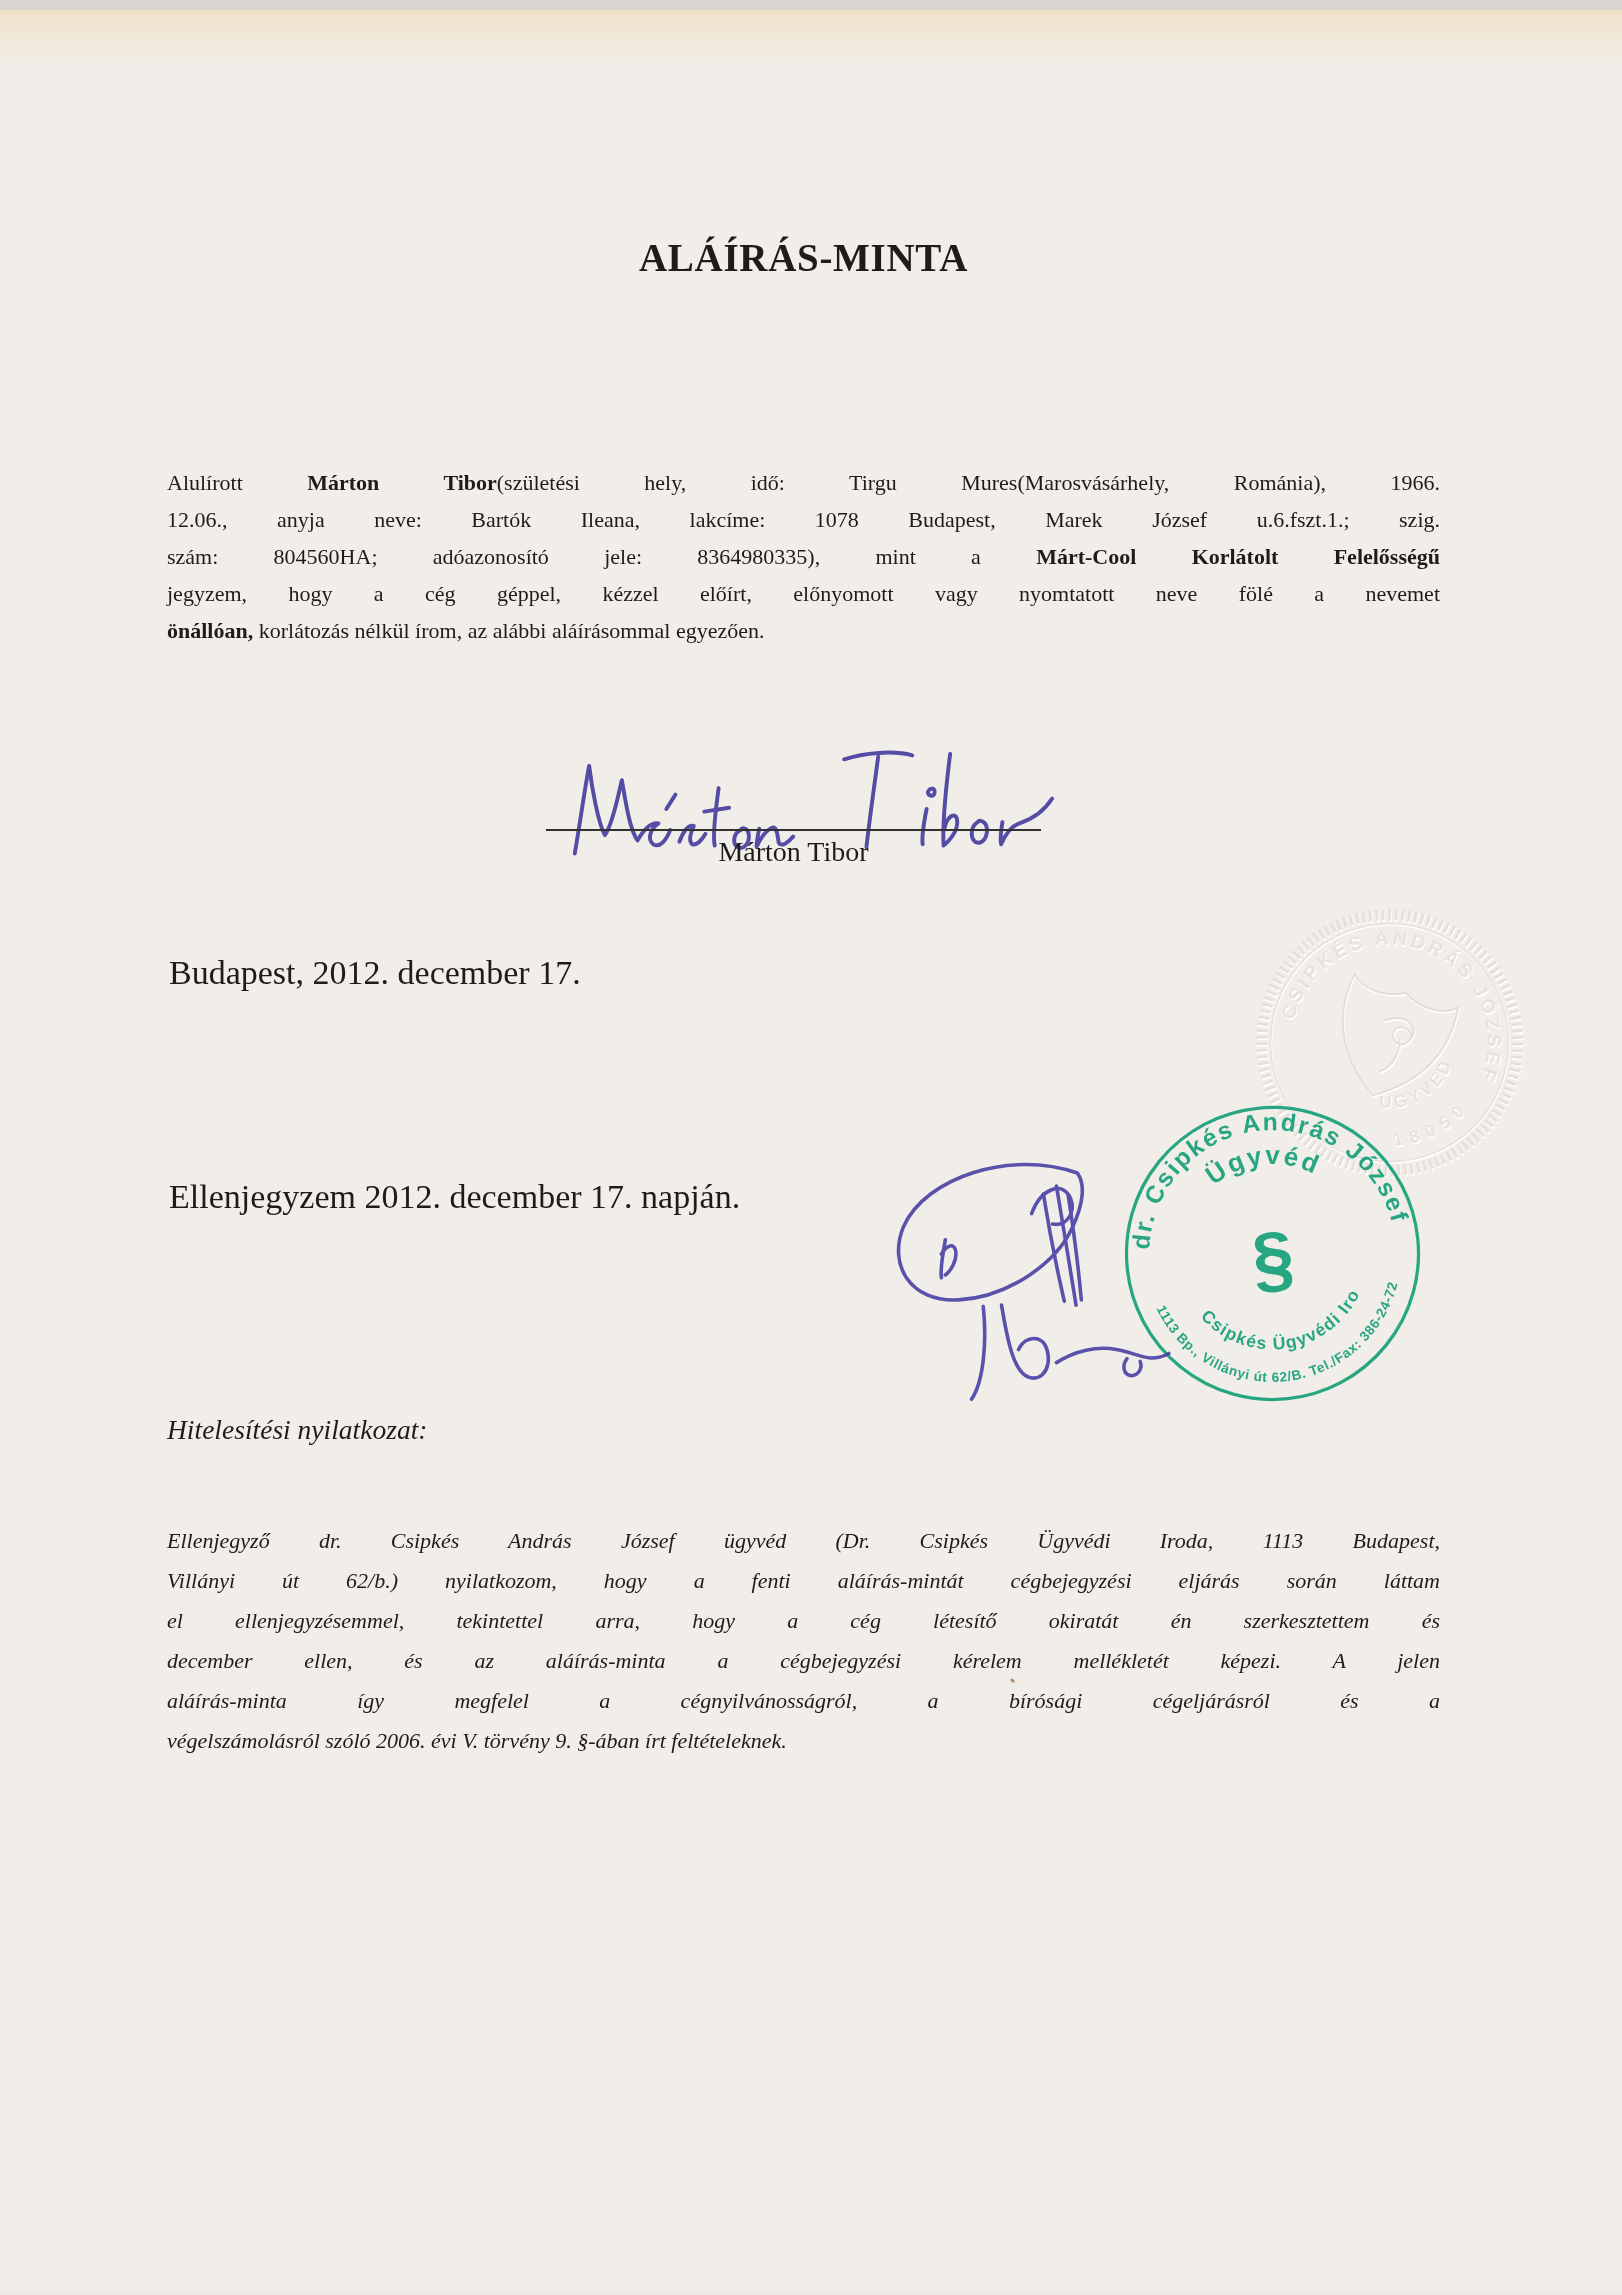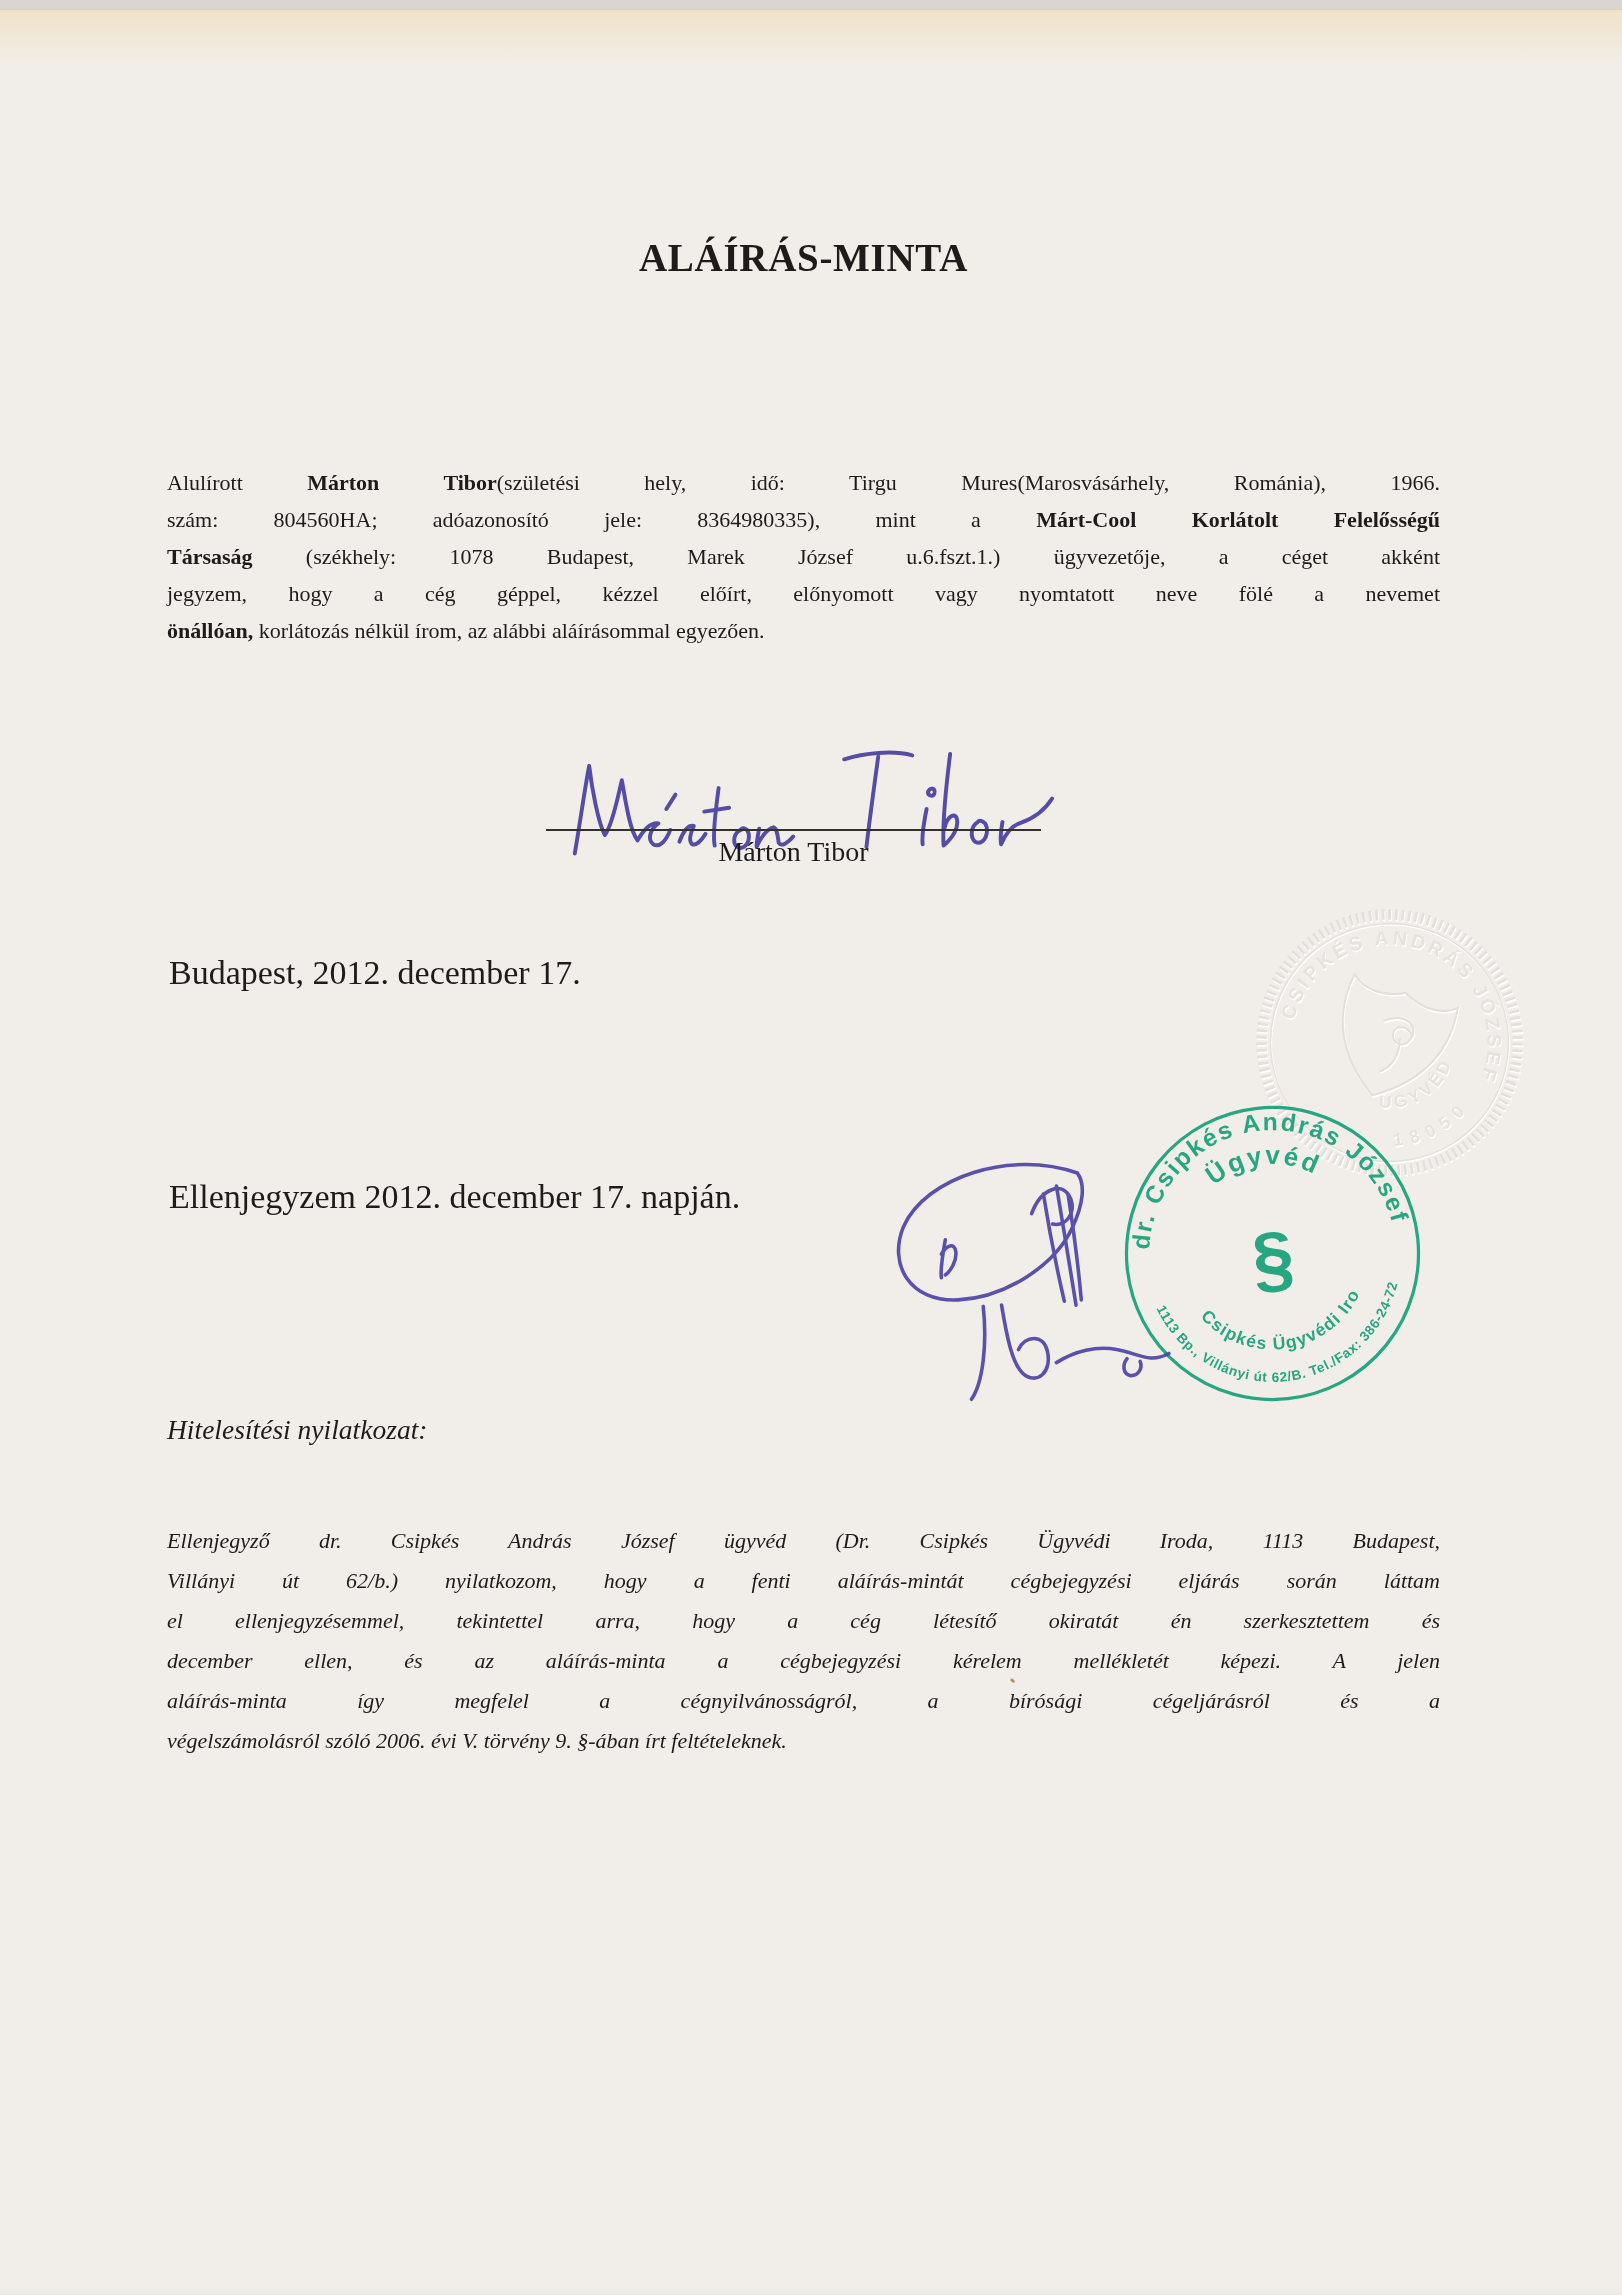--- a/index.html
+++ b/index.html
@@ -57,22 +57,22 @@
 </style>
 </head>
 <body>
 
 <div class="page">
 
   <div class="doc-title">ALÁÍRÁS-MINTA</div>
 
   <div class="para main-para">
       <div class="jline"><span>Alulírott </span><b>Márton Tibor</b><span>(születési hely, idő: Tirgu Mures(Marosvásárhely, Románia), 1966.</span></div>
+      <div class="jline"><span>12.06., anyja neve: Bartók Ileana, lakcíme: 1078 Budapest, Marek József u.6.fszt.1.; szig.</span></div>
       <div class="jline"><span>szám: 804560HA; adóazonosító jele: 8364980335), mint a </span><b>Márt-Cool Korlátolt Felelősségű</b></div>
-      <div class="jline"><b>Társaság</b><span> (székhely: 1078 Budapest, Marek József u.6.fszt.1.) ügyvezetője, a céget akként</span></div>
       <div class="jline"><span>jegyzem, hogy a cég géppel, kézzel előírt, előnyomott vagy nyomtatott neve fölé a nevemet</span></div>
       <div class="jline last"><b>önállóan,</b><span> korlátozás nélkül írom, az alábbi aláírásommal egyezően.</span></div>
     </div>
 
   <svg class="sig-hand" viewBox="0 0 760 230">
     <g fill="none" stroke="#473fa0" stroke-width="6" stroke-linecap="round" stroke-linejoin="round" opacity="0.92">
       <path d="M 18 196 C 26 150 34 92 40 62 C 44 96 54 150 64 168 C 76 152 84 108 90 84 C 96 118 102 160 114 176 C 122 162 134 148 146 150 C 134 158 128 174 138 182 C 148 188 158 176 164 160"></path>
       <path d="M 158 128 L 172 106"></path>
       <path d="M 178 178 C 184 162 192 152 200 154 C 194 166 192 178 198 182 C 204 184 212 176 218 166"></path>
       <path d="M 238 96 C 234 126 228 166 232 184"></path>

